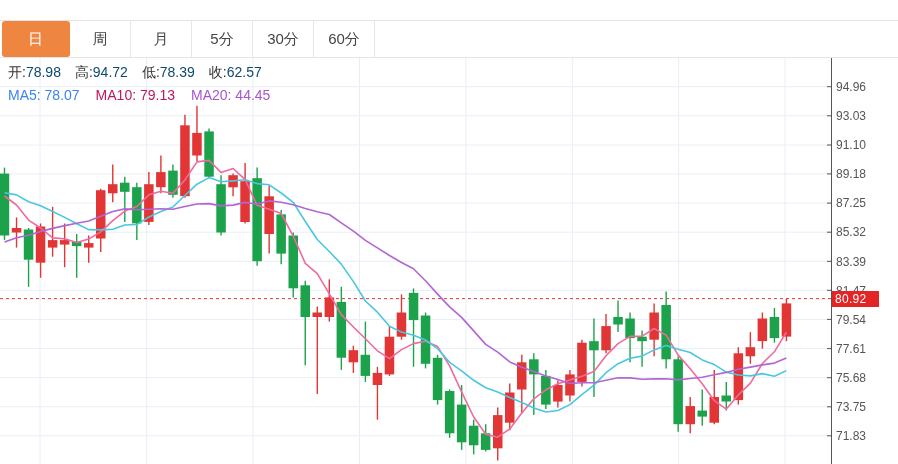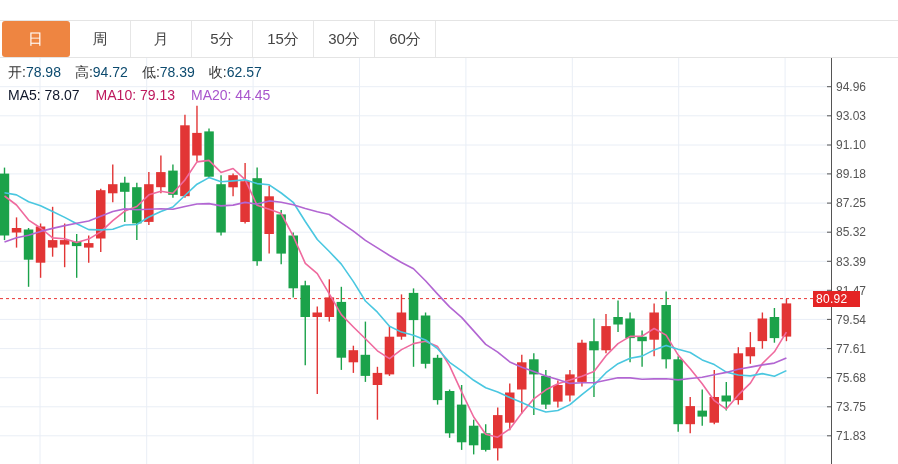--- a/index.html
+++ b/index.html
@@ -22,28 +22,27 @@
 </style>
 </head>
 <body>
 
 <div class="topstrip"></div>
 <div class="tabbar">
     <div class="tab active">日</div>
     <div class="tab">周</div>
     <div class="tab">月</div>
     <div class="tab">5分</div>
-    <div class="tab">15分</div>
     <div class="tab">30分</div>
     <div class="tab">60分</div>
   </div>
 
 <div class="chart-wrap">
   <div class="inforow row1"><span class="grp"><span class="lab">开:</span><span class="val">78.98</span></span><span class="grp"><span class="lab">高:</span><span class="val">94.72</span></span><span class="grp"><span class="lab">低:</span><span class="val">78.39</span></span><span class="grp"><span class="lab">收:</span><span class="val">62.57</span></span></div>
-  <div class="inforow row2"><span class="grp" style="color: #0f172a;">MA5: 78.07</span><span class="grp" style="color: #be185d;">MA10: 79.13</span><span class="grp" style="color: rgb(168, 85, 204);">MA20: 44.45</span></div>
+  <div class="inforow row2"><span class="grp" style="color: #3b82f6;">MA5: 78.07</span><span class="grp" style="color: #be185d;">MA10: 79.13</span><span class="grp" style="color: rgb(168, 85, 204);">MA20: 44.45</span></div>
   <svg id="chart" width="898" height="406" viewBox="0 58 898 406">
       <line x1="40" y1="58" x2="40" y2="464" stroke="#e9eef6" stroke-width="1"></line>
       <line x1="146.7" y1="58" x2="146.7" y2="464" stroke="#e9eef6" stroke-width="1"></line>
       <line x1="253.1" y1="58" x2="253.1" y2="464" stroke="#e9eef6" stroke-width="1"></line>
       <line x1="359.5" y1="58" x2="359.5" y2="464" stroke="#e9eef6" stroke-width="1"></line>
       <line x1="465.9" y1="58" x2="465.9" y2="464" stroke="#e9eef6" stroke-width="1"></line>
       <line x1="572.3" y1="58" x2="572.3" y2="464" stroke="#e9eef6" stroke-width="1"></line>
       <line x1="678.7" y1="58" x2="678.7" y2="464" stroke="#e9eef6" stroke-width="1"></line>
       <line x1="785.1" y1="58" x2="785.1" y2="464" stroke="#e9eef6" stroke-width="1"></line>
       <line x1="0" y1="86.7" x2="831" y2="86.7" stroke="#e9eef6" stroke-width="1"></line>
@@ -216,14 +215,14 @@
       <text x="836" y="323.6" fill="#555555" font-size="12">79.54</text>
       <line x1="827" y1="348.6" x2="832" y2="348.6" stroke="#555555" stroke-width="1"></line>
       <text x="836" y="352.8" fill="#555555" font-size="12">77.61</text>
       <line x1="827" y1="377.7" x2="832" y2="377.7" stroke="#555555" stroke-width="1"></line>
       <text x="836" y="381.9" fill="#555555" font-size="12">75.68</text>
       <line x1="827" y1="406.8" x2="832" y2="406.8" stroke="#555555" stroke-width="1"></line>
       <text x="836" y="411.0" fill="#555555" font-size="12">73.75</text>
       <line x1="827" y1="435.8" x2="832" y2="435.8" stroke="#555555" stroke-width="1"></line>
       <text x="836" y="440.0" fill="#555555" font-size="12">71.83</text>
     </svg>
-  <div class="badge" style="left: 813px; top: 233px; background: rgb(228, 37, 37);">80.92</div>
+  <div class="badge" style="left: 832px; top: 233px; background: rgb(228, 37, 37);">80.92</div>
 </div>
 
 </body></html>

